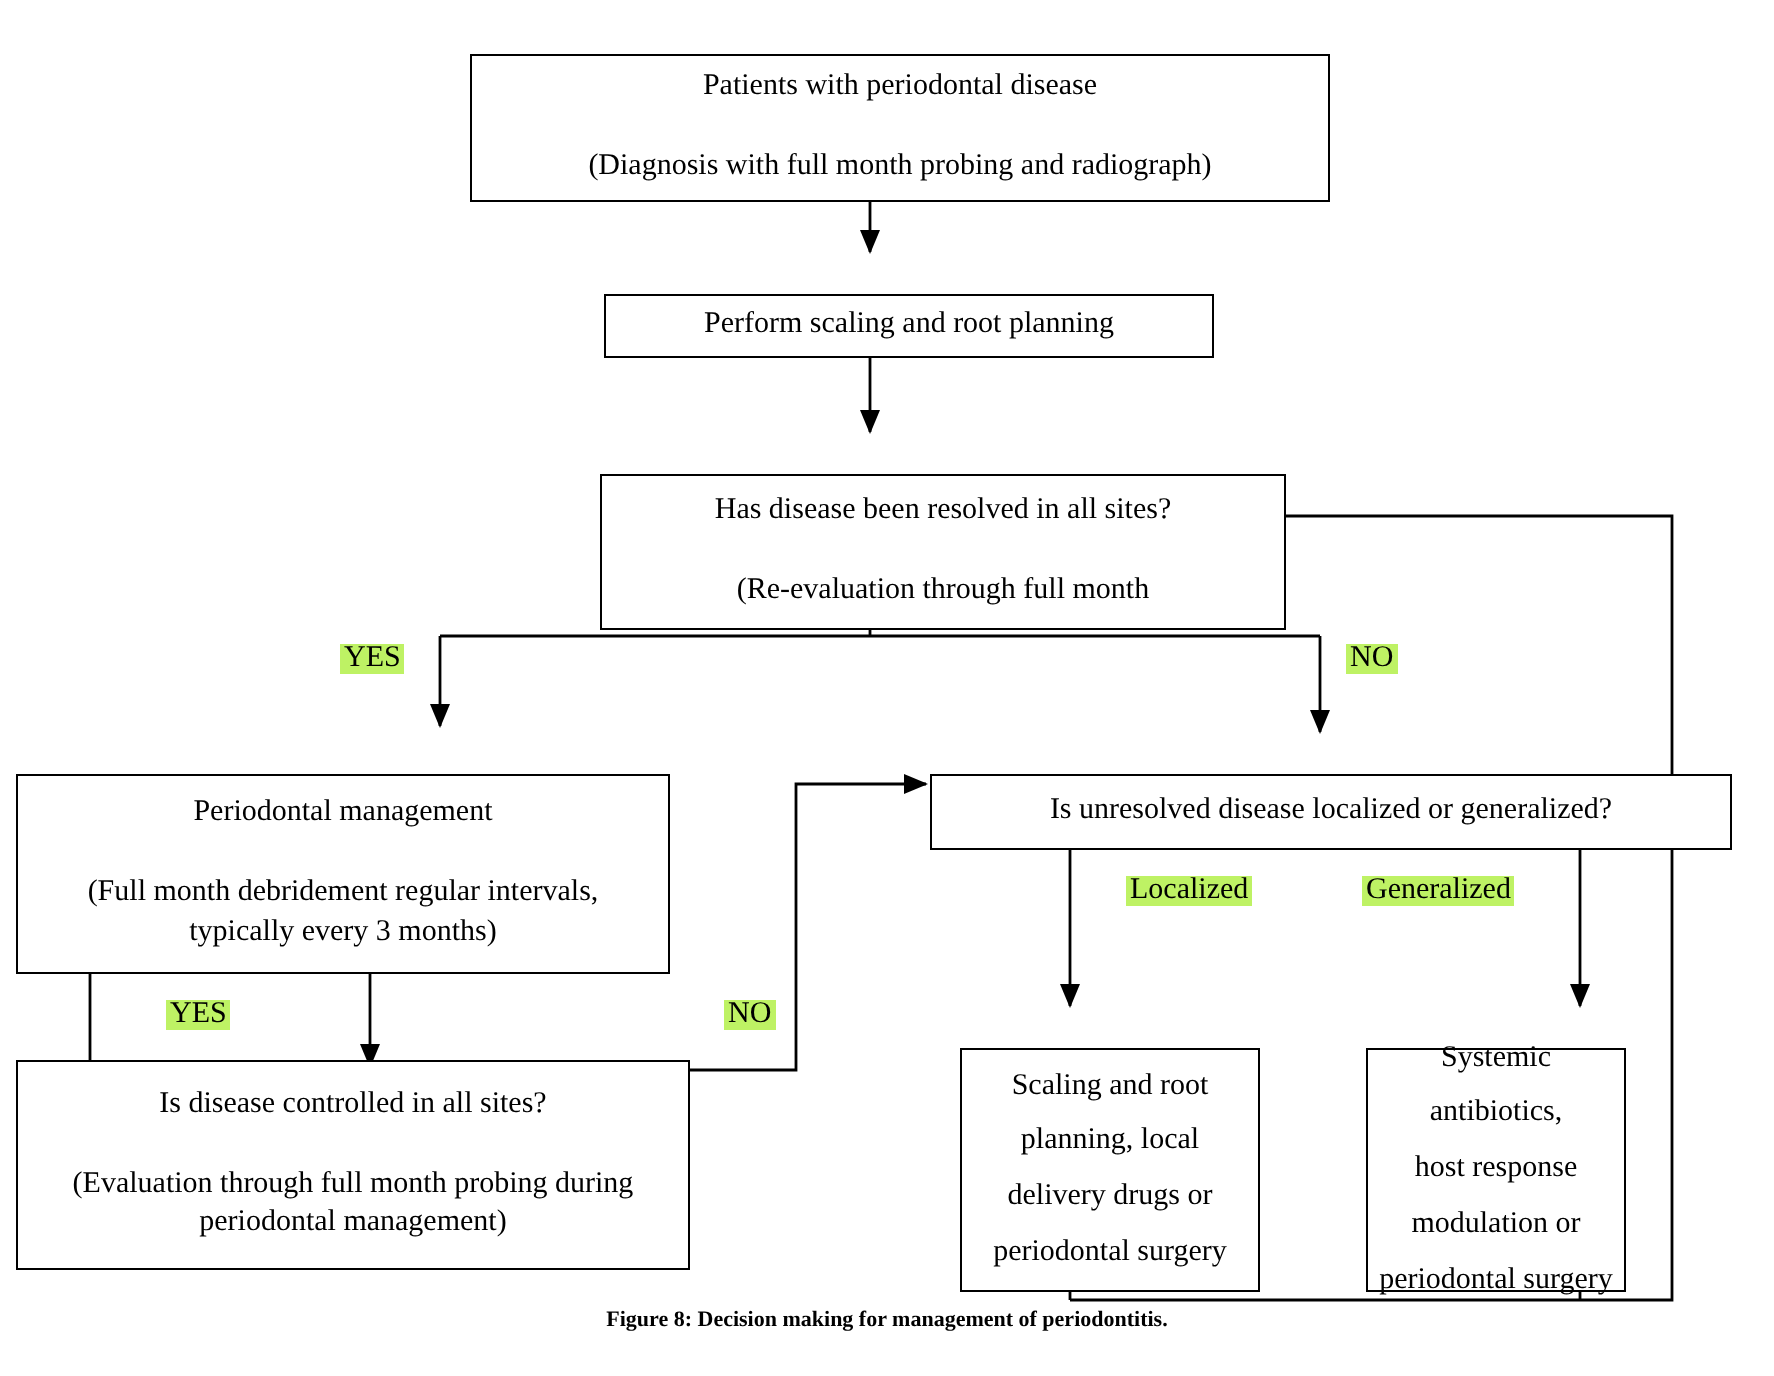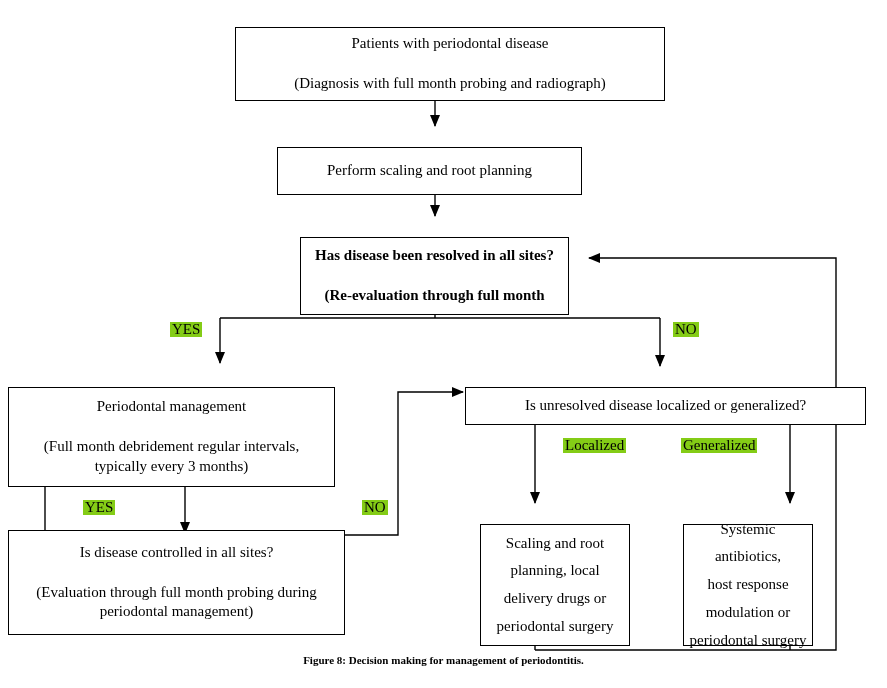--- a/index.html
+++ b/index.html
@@ -35,21 +35,21 @@
     padding: 2px 3px;
     margin-top: 19px;
   }
 
   .node.wide-spacing { line-height: 1.85; }
 
   .edge-label {
     position: absolute;
     font-size: 15px;
     line-height: 1;
-    background: #84cc16;
+    background: #bef264;
     padding: 0 2px;
     white-space: nowrap;
   }
 
   .caption {
     position: absolute;
     left: 0;
     top: 654px;
     width: 887px;
     text-align: center;
@@ -94,23 +94,23 @@
       <line x1="535" y1="627" x2="535" y2="650"></line>
       <line x1="790" y1="627" x2="790" y2="650"></line>
       <polyline points="535,650 836,650 836,258 589,258" marker-end="url(#arr)"></polyline>
     </g>
   </svg>
 
   <div class="node" style="left:235px; top:8px; width:430px; height:74px;">Patients with periodontal disease
 
 (Diagnosis with full month probing and radiograph)</div>
 
-  <div class="node" style="left:277px; top:128px; width:305px; height:48px;">Perform scaling and root planning</div>
+  <div class="node" style="left:302px; top:128px; width:305px; height:32px;">Perform scaling and root planning</div>
 
-  <div class="node" style="left:300px; top:218px; width:269px; height:78px;font-weight:bold;">Has disease been resolved in all sites?
+  <div class="node" style="left:300px; top:218px; width:343px; height:78px;">Has disease been resolved in all sites?
 
 (Re-evaluation through full month</div>
 
   <div class="node" style="left:8px; top:368px; width:327px; height:100px;">Periodontal management
 
 (Full month debridement regular intervals,
 typically every 3 months)</div>
 
   <div class="node" style="left:465px; top:368px; width:401px; height:38px;">Is unresolved disease localized or generalized?</div>
 

